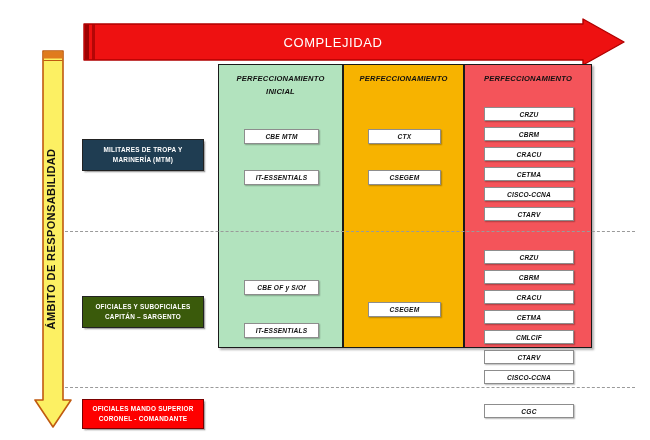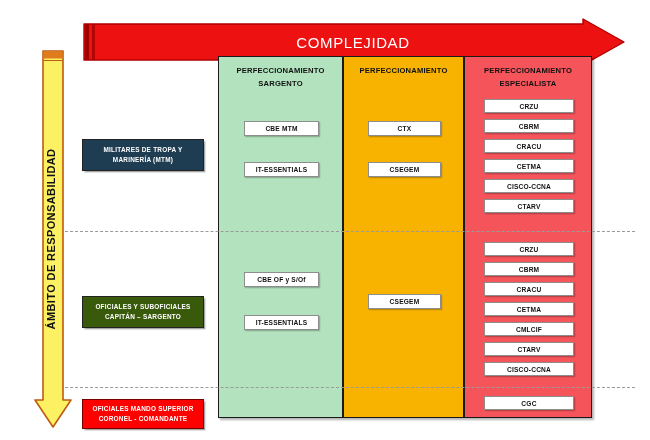--- a/index.html
+++ b/index.html
@@ -12,23 +12,22 @@
   #canvas{position:relative;width:650px;height:440px;}
 
   
   .h-arrow{
     position:absolute;left:83px;top:18px;width:542px;height:48px;
   }
   .h-arrow svg{display:block;}
   .h-arrow-label{
     position:absolute;left:83px;top:18px;width:500px;height:48px;
     display:flex;align-items:center;justify-content:center;
-    color:#ffffff;font-size:15px;font-weight:400;letter-spacing:.6px;
+    color:#ffffff;font-size:13px;font-weight:400;letter-spacing:.6px;
     pointer-events:none;
-    padding-left:20px;
   }
 
   
   .v-arrow{
     position:absolute;left:34px;top:50px;width:38px;height:378px;
   }
   .v-arrow svg{display:block;}
   .v-arrow-label{
     position:absolute;left:-133px;top:170px;width:300px;height:38px;
     display:flex;align-items:center;justify-content:center;
@@ -46,24 +45,25 @@
     font-size:6.4px;font-weight:bold;line-height:1.55;letter-spacing:.25px;
     box-shadow:1.5px 1.5px 1.5px rgba(0,0,0,.35);
   }
   .role-box span{display:block;}
   #role-mtm{top:139px;height:30px;background:#1F3D52;}
   #role-of {top:296px;height:30px;background:#3A5A0B;}
   #role-ms {top:399px;height:28px;background:#FE0000;border-color:#7a0000;}
 
   
   .col{
-    position:absolute;top:56px;height:362px;
+    position:absolute;top:64px;height:284px;
     border:1.4px solid #1a1a1a;
     box-sizing:border-box;
     box-shadow:1.5px 1.5px 2px rgba(0,0,0,.3);
+    font-style:italic;
   }
   #col-inicial  {left:218px;width:125px;background:#B2E3BE;}
   #col-avanzado {left:343px;width:121px;background:#F7B300;}
   #col-especial {left:464px;width:128px;background:#F4545A;}
 
   .col-title{
     position:absolute;left:0;right:0;top:7px;
     text-align:center;color:#111;
     font-size:7.6px;font-weight:bold;line-height:1.75;letter-spacing:.2px;
   }
@@ -122,41 +122,40 @@
     <span>CAPITÁN – SARGENTO</span>
   </div>
   <div class="role-box" id="role-ms">
     <span>OFICIALES MANDO SUPERIOR</span>
     <span>CORONEL - COMANDANTE</span>
   </div>
 
   <div class="col" id="col-inicial">
     <div class="col-title">
       <span>PERFECCIONAMIENTO</span>
-      <span>SARGENTO</span>
+      <span>INICIAL</span>
     </div>
     <div class="chip chip-g" style="top:64px">CBE MTM</div>
     <div class="chip chip-g" style="top:105px">IT-ESSENTIALS</div>
     <div class="chip chip-g" style="top:215px">CBE OF y S/Of</div>
     <div class="chip chip-g" style="top:258px">IT-ESSENTIALS</div>
   </div>
 
   <div class="col" id="col-avanzado">
     <div class="col-title">
       <span>PERFECCIONAMIENTO</span>
     </div>
     <div class="chip chip-a" style="top:64px">CTX</div>
     <div class="chip chip-a" style="top:105px">CSEGEM</div>
     <div class="chip chip-a" style="top:237px">CSEGEM</div>
   </div>
 
   <div class="col" id="col-especial">
     <div class="col-title">
       <span>PERFECCIONAMIENTO</span>
-      <span>ESPECIALISTA</span>
     </div>
     <div class="chip chip-e" style="top:42px">CRZU</div>
     <div class="chip chip-e" style="top:62px">CBRM</div>
     <div class="chip chip-e" style="top:82px">CRACU</div>
     <div class="chip chip-e" style="top:102px">CETMA</div>
     <div class="chip chip-e" style="top:122px">CISCO-CCNA</div>
     <div class="chip chip-e" style="top:142px">CTARV</div>
 
     <div class="chip chip-e" style="top:185px">CRZU</div>
     <div class="chip chip-e" style="top:205px">CBRM</div>

